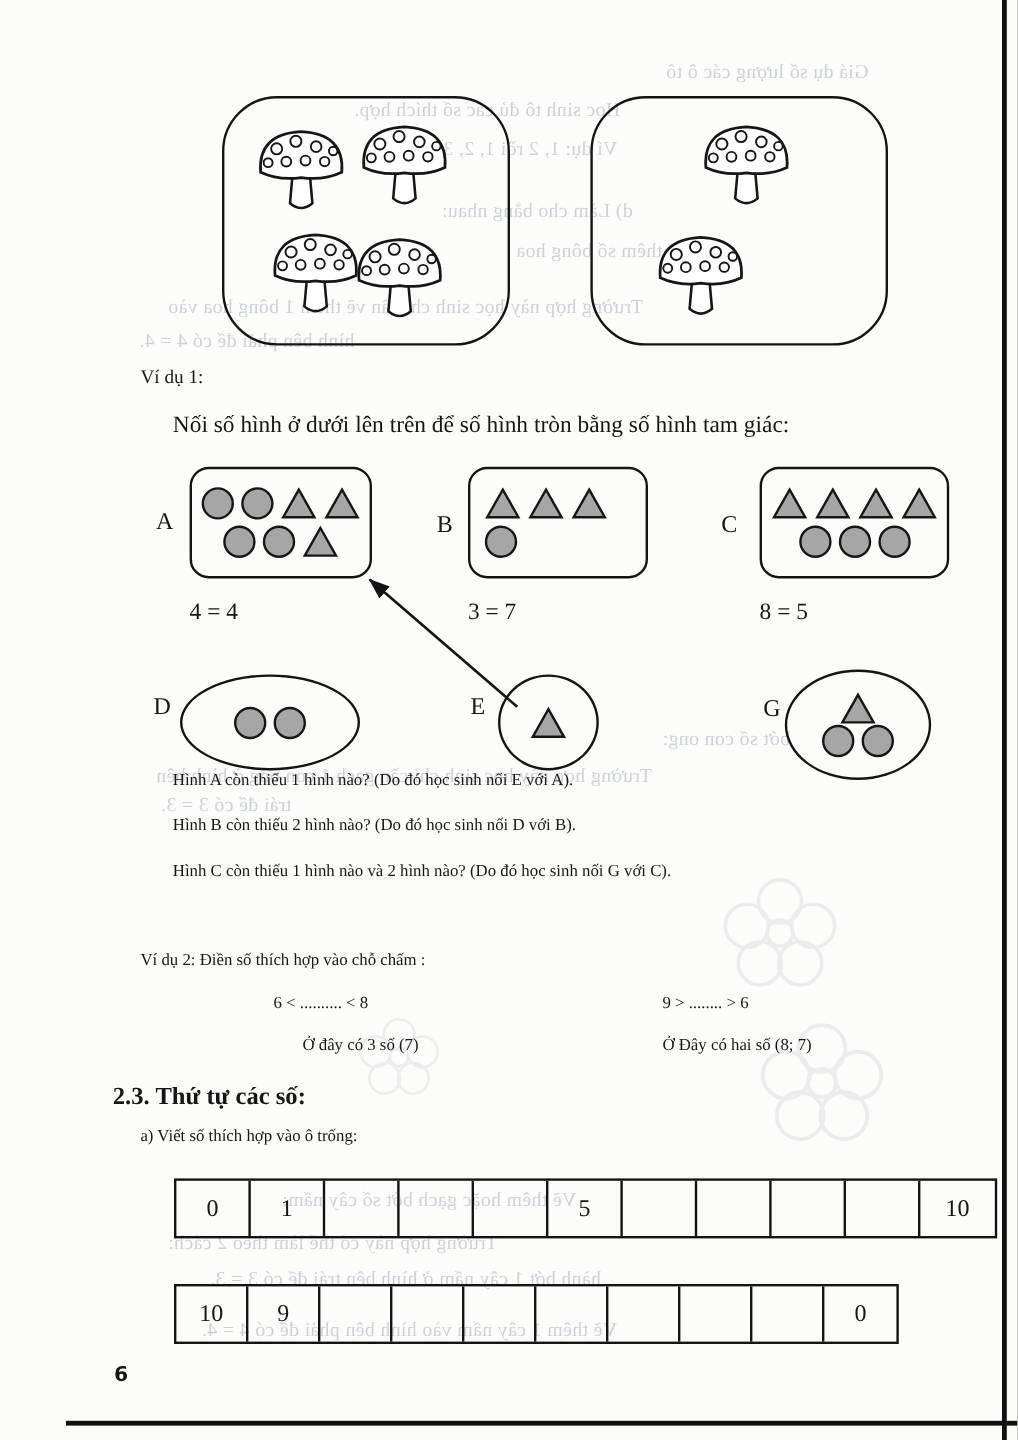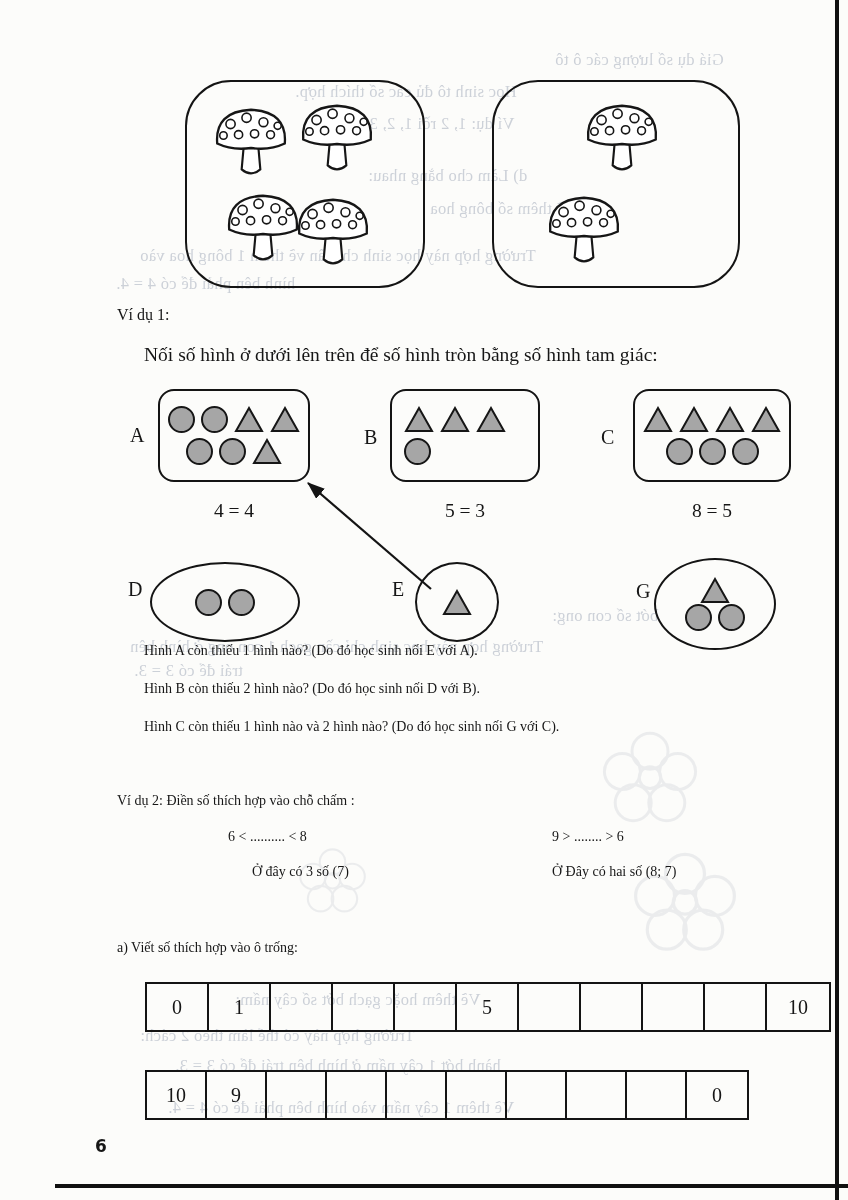--- a/index.html
+++ b/index.html
@@ -30,21 +30,21 @@
   .boxlabel{position:absolute;font-size:20px}
 
   .shapebox{position:absolute;border:2.2px solid #141414;border-radius:16px;
             display:flex;flex-direction:column;justify-content:center;gap:3px;padding:6px 8px}
   .shape-row{display:flex;gap:6px;align-items:center;justify-content:center;height:29px}
   .sb-b .shape-row{justify-content:flex-start;padding-left:4px}
   .shp.circle{display:inline-block;width:27px;height:27px;border:2px solid #161616;border-radius:50%;background:#a6a6a6}
   .shp.tri{display:inline-flex}
   .shp.tri polygon{fill:#a6a6a6;stroke:#161616;stroke-width:2}
 
-  .eq{position:absolute;font-size:19.5px;text-align:center}
+  .eq{position:absolute;font-size:19.5px;text-align:left}
 
   .ellipse{position:absolute;border:2.2px solid #141414;border-radius:50%;
            display:flex;flex-direction:column;align-items:center;justify-content:center}
   .ellipse .shape-row{height:auto}
 
   .note{position:absolute;font-size:14px;line-height:1.62}
   .bold{font-weight:bold}
 
   .numrow{position:absolute;display:flex;border:2.2px solid #141414;background:transparent}
   .numcell{height:46px;display:flex;align-items:center;justify-content:center;font-size:20px;
@@ -232,21 +232,21 @@
         <span class="shp tri">
           <svg width="30" height="27" viewBox="0 0 30 27">
             <polygon points="15,2 28,25 2,25"></polygon>
           </svg>
         </span>
       </div>
       <div class="shape-row">
         <span class="shp circle"></span>
       </div>
     </div>
-  <div class="eq" style="left:390px;top:500px;width:150px">5 = 3</div>
+  <div class="eq" style="left:390px;top:500px;width:150px">3 = 7</div>
 
   <div class="boxlabel" style="left:601px;top:426px">C</div>
   <div class="shapebox sb-c" style="left:633px;top:389px;width:158px;height:93px">
       <div class="shape-row">
         <span class="shp tri">
           <svg width="30" height="27" viewBox="0 0 30 27">
             <polygon points="15,2 28,25 2,25"></polygon>
           </svg>
         </span>
         <span class="shp tri">
@@ -319,20 +319,21 @@
   <div class="note" style="left:144px;top:640px">Hình A còn thiếu 1 hình nào? (Do đó học sinh nối E với A).</div>
   <div class="note" style="left:144px;top:678px">Hình B còn thiếu 2 hình nào? (Do đó học sinh nối D với B).</div>
   <div class="note" style="left:144px;top:716px;width:678px">Hình C còn thiếu 1 hình nào và 2 hình nào? (Do đó học sinh nối G với C).</div>
 
   <div class="note" style="left:117px;top:790px">Ví dụ 2: Điền số thích hợp vào chỗ chấm :</div>
   <div class="note" style="left:228px;top:826px">6 &lt; .......... &lt; 8</div>
   <div class="note" style="left:552px;top:826px">9 &gt; ........ &gt; 6</div>
   <div class="note" style="left:252px;top:861px">Ở đây có 3 số (7)</div>
   <div class="note" style="left:552px;top:861px">Ở Đây có hai số (8; 7)</div>
 
+  <div class="note bold" style="left:94px;top:898px;font-size:20.5px">2.3. Thứ tự các số:</div>
   <div class="note" style="left:117px;top:937px">a) Viết số thích hợp vào ô trống:</div>
 
   <div class="numrow r1" style="left:145px;top:982px">
       <div class="numcell">0</div>
       <div class="numcell">1</div>
       <div class="numcell"></div>
       <div class="numcell"></div>
       <div class="numcell"></div>
       <div class="numcell">5</div>
       <div class="numcell"></div>

